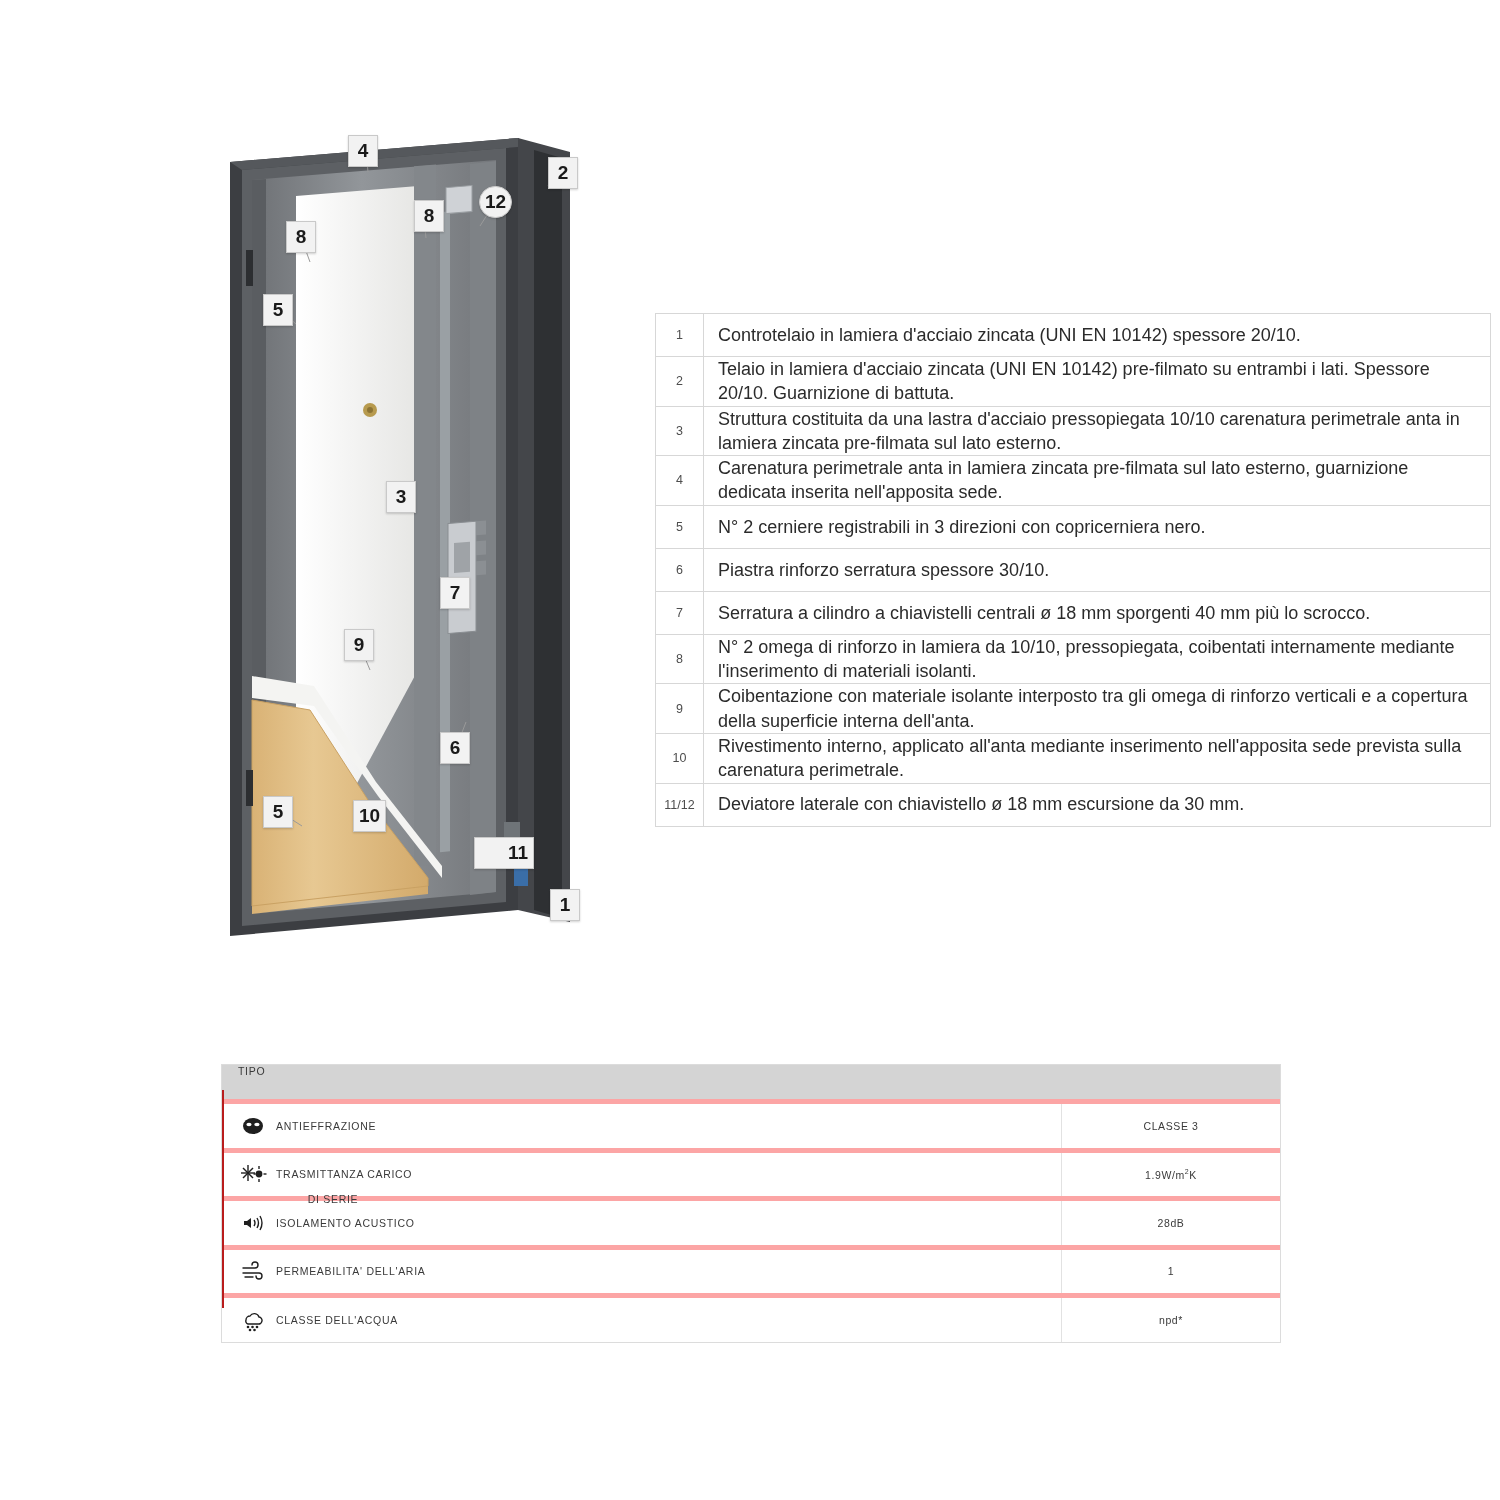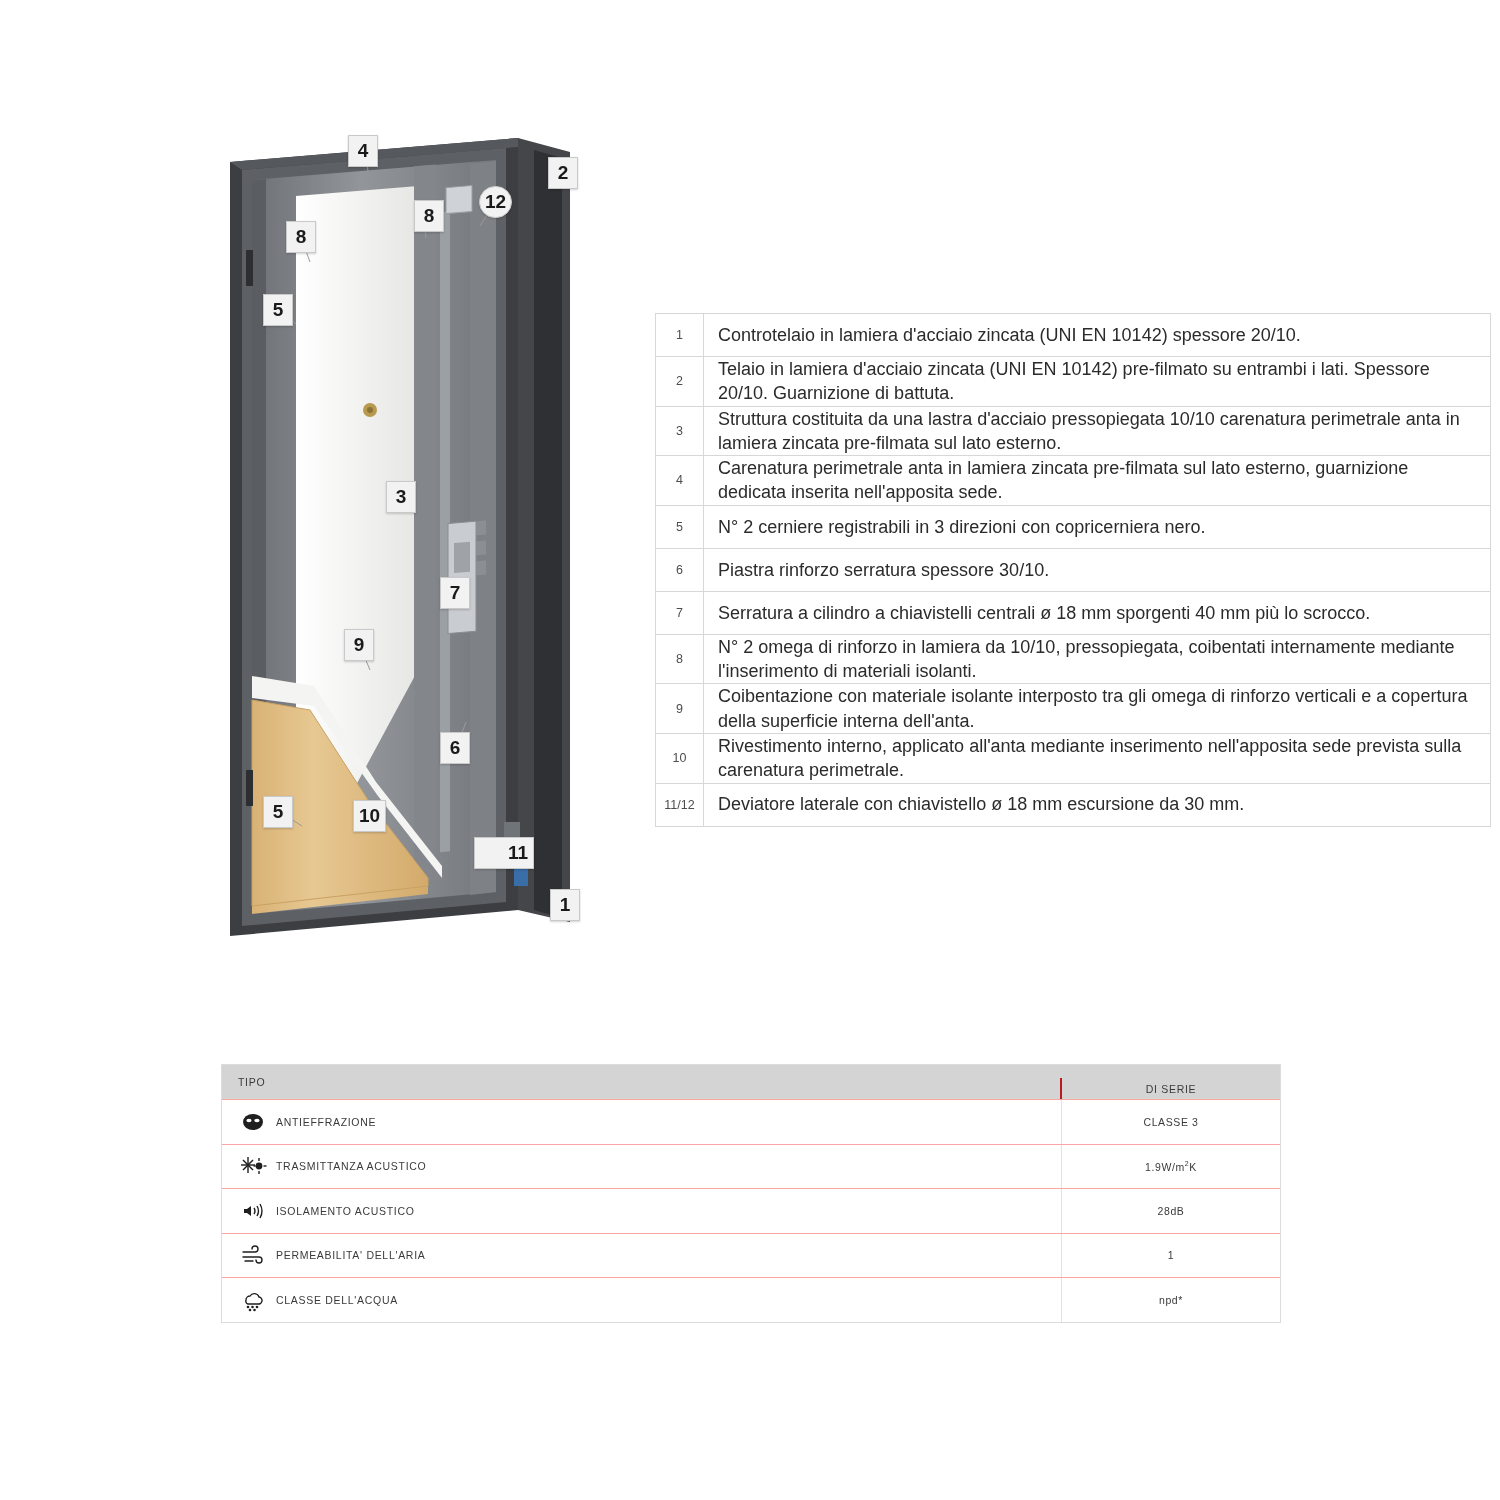--- a/index.html
+++ b/index.html
@@ -87,39 +87,40 @@
     border: 1px solid #dcdcdc;
     box-sizing: border-box;
   }
   .spec-head {
     display: flex;
     background: #d4d4d4;
     height: 34px;
     font-size: 10.5px;
     letter-spacing: .7px;
     color: #3a3a3a;
+    flex-direction: column;
   }
   .spec-head .c1 {
     flex: 1 1 auto;
     display: flex;
     align-items: center;
     padding-left: 16px;
   }
   .spec-head .c2 {
     width: 218px;
     flex: 0 0 218px;
     display: flex;
     align-items: center;
     justify-content: center;
     border-left: 2px solid #b91c1c;
     margin-top: 13px;
   }
   .spec-row {
     display: flex;
-    border-top: 1px solid #fca5a5;
+    border-top: 5px solid #fca5a5;
     height: 43.5px;
     gap: 8px;
   }
   .spec-row .c1 {
     flex: 1 1 auto;
     display: flex;
     align-items: center;
     padding-left: 16px;
     font-size: 10.5px;
     letter-spacing: .7px;
@@ -337,21 +338,21 @@
           </g>
           <g fill="#1f1f1f">
             <circle cx="20" cy="12" r="3.4"></circle>
             <rect x="19.3" y="4" width="1.4" height="3"></rect>
             <rect x="19.3" y="17" width="1.4" height="3"></rect>
             <rect x="24.5" y="11.3" width="3" height="1.4"></rect>
             <rect x="14.5" y="11.3" width="2.2" height="1.4"></rect>
           </g>
         </svg>
       </span>
-      <span>TRASMITTANZA ACUSTICO</span>
+      <span>TRASMITTANZA CARICO</span>
     </div>
     <div class="c2">
         <span>1.9W/m<sup>2</sup>K</span>
       </div>
   </div>
 
   <div class="spec-row">
     <div class="c1">
       <span class="spec-icon">
         <svg width="28" height="22" viewBox="0 0 28 22">

